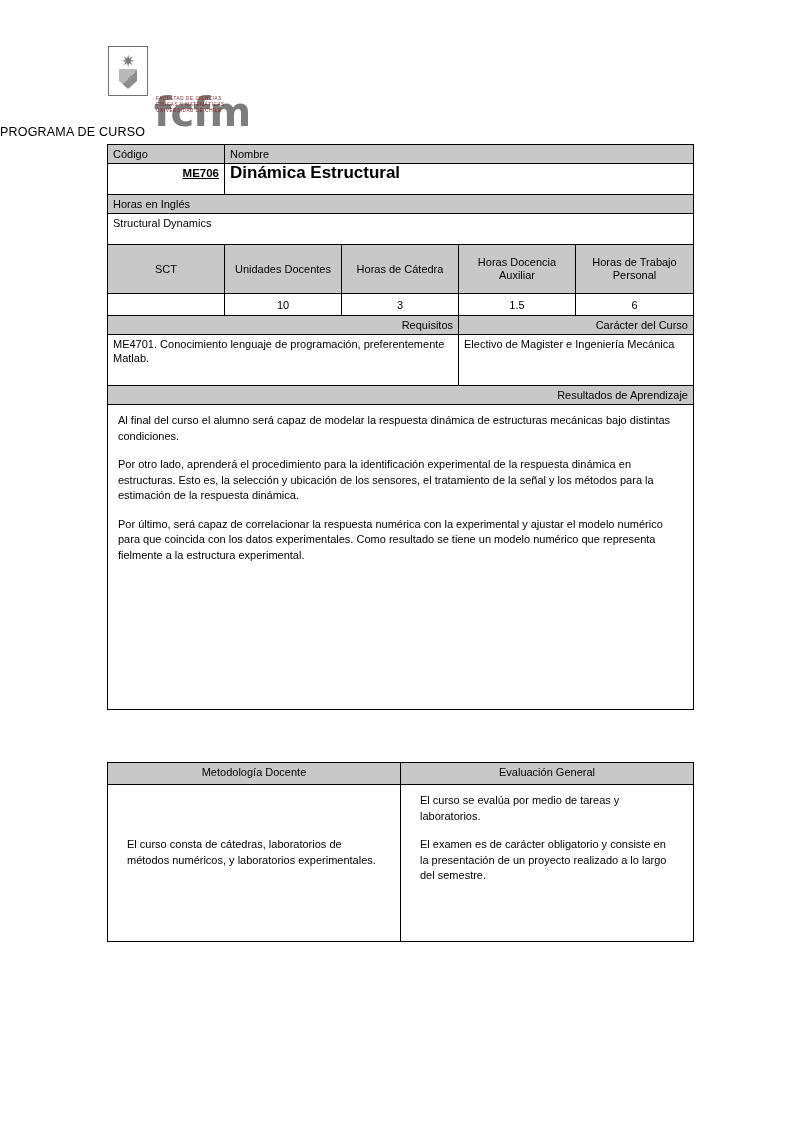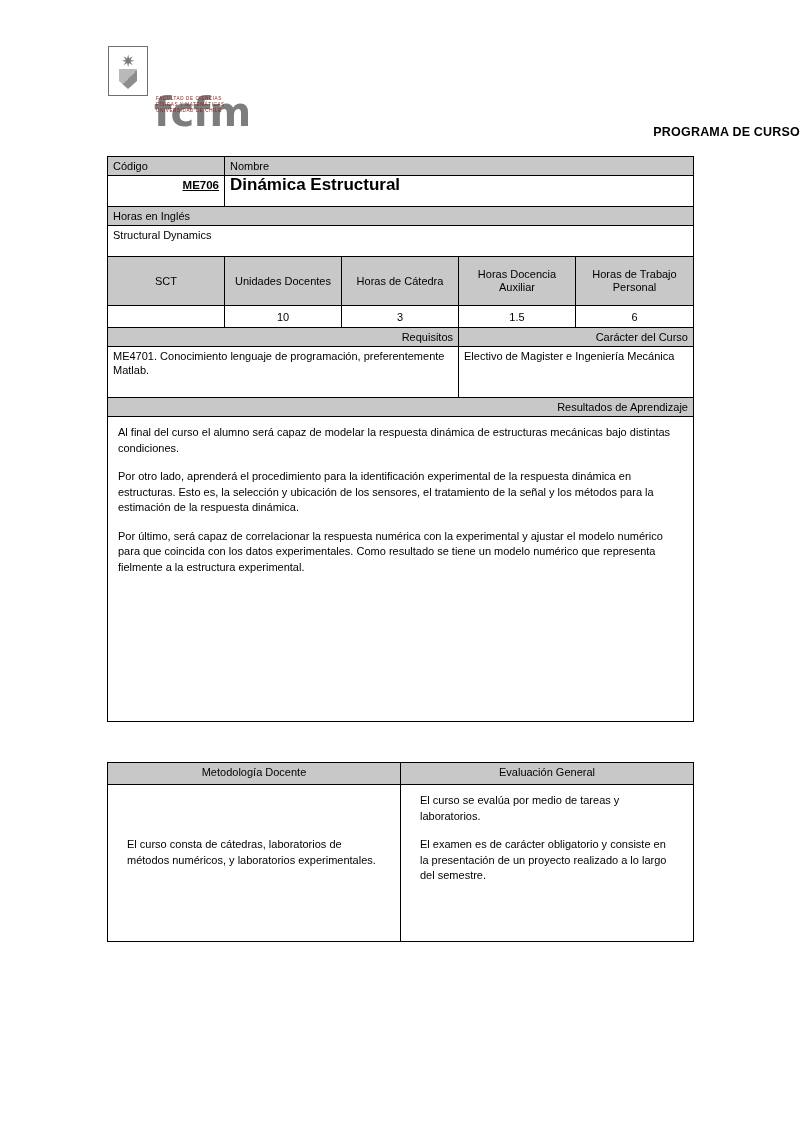--- a/index.html
+++ b/index.html
@@ -83,23 +83,23 @@
     font-family: "Liberation Sans", sans-serif;
     text-transform: uppercase;
   }
 
   
   .doc-title {
     position: absolute;
     left: 0;
     top: 125px;
     width: 800px;
-    text-align: right;
+    text-align: left;
     font-size: 12.5px;
-    font-weight: bold;
+    font-weight: normal;
     letter-spacing: 0.2px;
   }
 
   
   table {
     border-collapse: collapse;
     table-layout: fixed;
   }
   .tbl {
     position: absolute;
@@ -117,21 +117,21 @@
     background: #c8c8c8;
   }
   .hdr-center {
     background: #c8c8c8;
     text-align: right;
   }
   .mid {
     vertical-align: middle;
   }
 
-  #table-identificacion { top: 156px; padding-left: 20px; }
+  #table-identificacion { top: 144px; padding-left: 20px; }
   #table-metodologia { top: 762px; }
   .cell-code-value {
     text-align: right;
     font-weight: bold;
     font-size: 11.5px;
     padding-top: 6px;
     padding-bottom: 6px;
     text-decoration: underline;
   }
   .cell-name-value {

